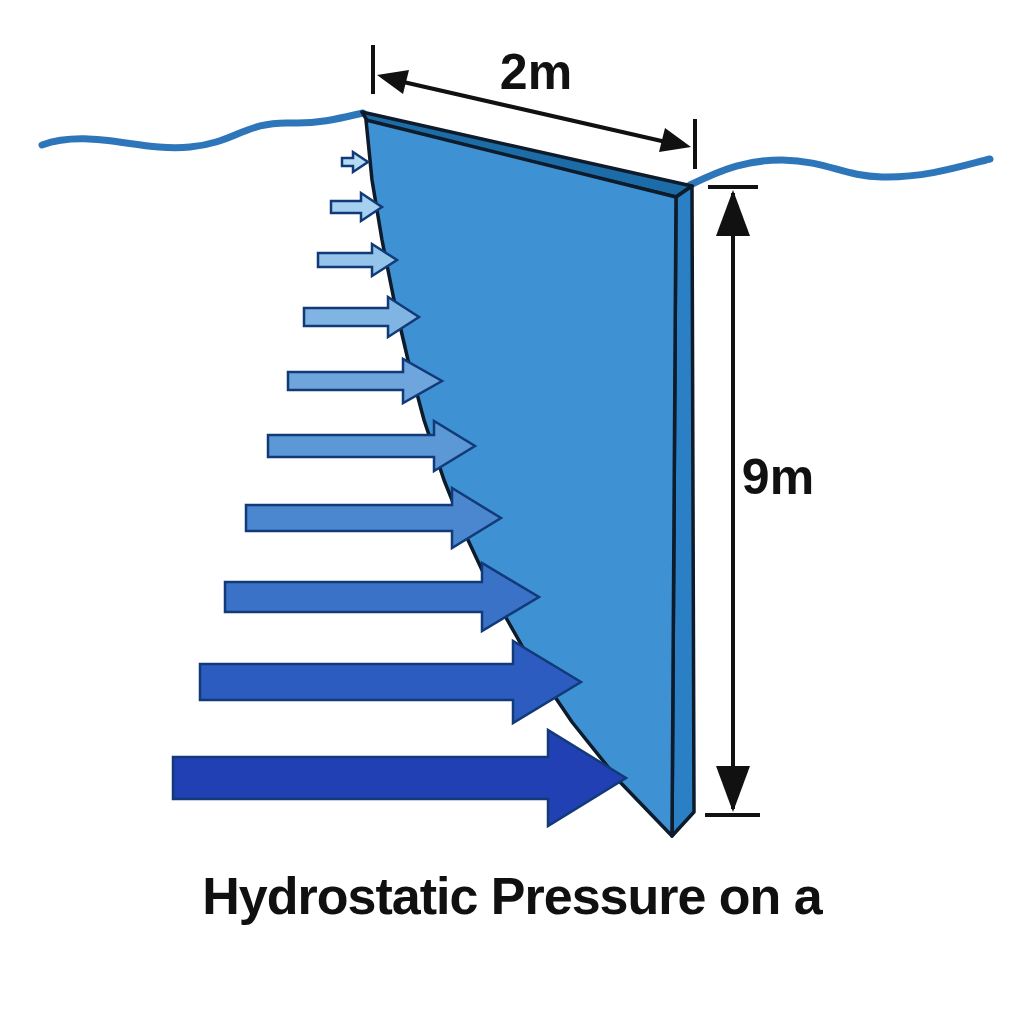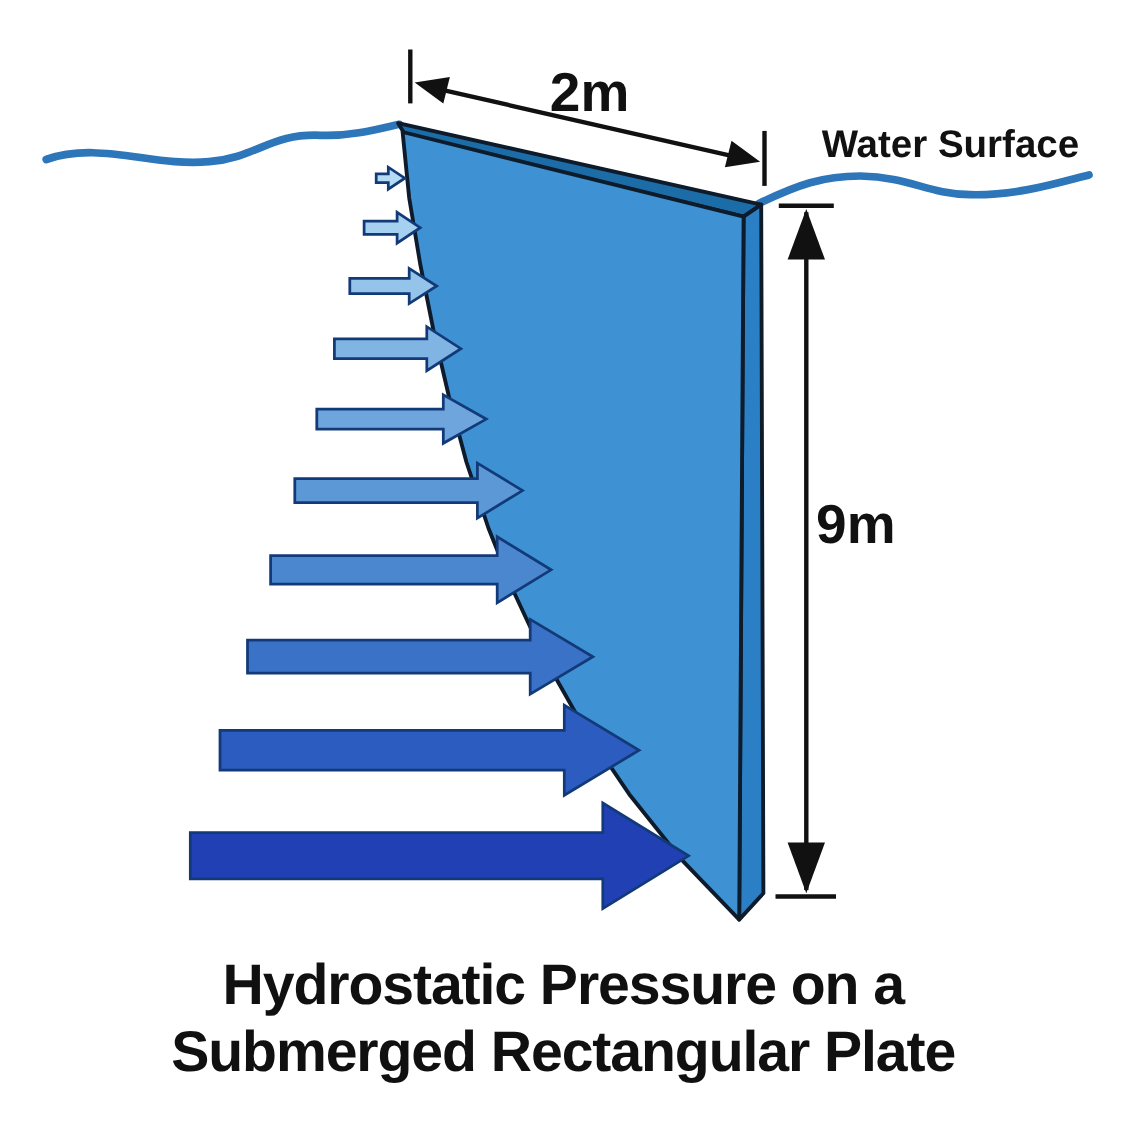--- a/index.html
+++ b/index.html
@@ -12,21 +12,21 @@
     font-family: "Liberation Sans", sans-serif;
   }
   #diagram-svg { position: absolute; left: 0; top: 0; }
   .dim-label {
     position: absolute;
     transform: translate(-50%, -50%);
     font-weight: bold;
     color: #111111;
     white-space: nowrap;
   }
-  .label-2m   { left: 536px; top: 72px;  font-size: 50px; margin-top: 12px; }
+  .label-2m   { left: 536px; top: 72px;  font-size: 50px; }
   .label-ws   { left: 864px; top: 132px; font-size: 35px; }
   .label-3m   { left: 778px; top: 477px; font-size: 50px; }
   .title-wrap {
     position: absolute;
     left: 0; top: 866px;
     width: 1024px;
     text-align: center;
     color: #101010;
   }
   .title-line {
@@ -71,20 +71,18 @@
         <polygon points="691,147 659,152 665,128" fill="#111111"></polygon>
         <line x1="708" y1="187" x2="758" y2="187" stroke="#111111" stroke-width="4"></line>
         <line x1="705" y1="815" x2="760" y2="815" stroke="#111111" stroke-width="4"></line>
         <line x1="733" y1="193" x2="733" y2="809" stroke="#111111" stroke-width="4"></line>
         <polygon points="733,190 716,236 750,236" fill="#111111"></polygon>
         <polygon points="733,812 716,766 750,766" fill="#111111"></polygon>
       </g>
   </svg>
 
   <div class="dim-label label-2m">2m</div>
-  <div class="dim-label label-ws">Water Surface</div>
   <div class="dim-label label-3m">9m</div>
 
   <div class="title-wrap">
     <div class="title-line">Hydrostatic Pressure on a</div>
-    <div class="title-line">Submerged Rectangular Plate</div>
   </div>
 </div>
 
 </body></html>

